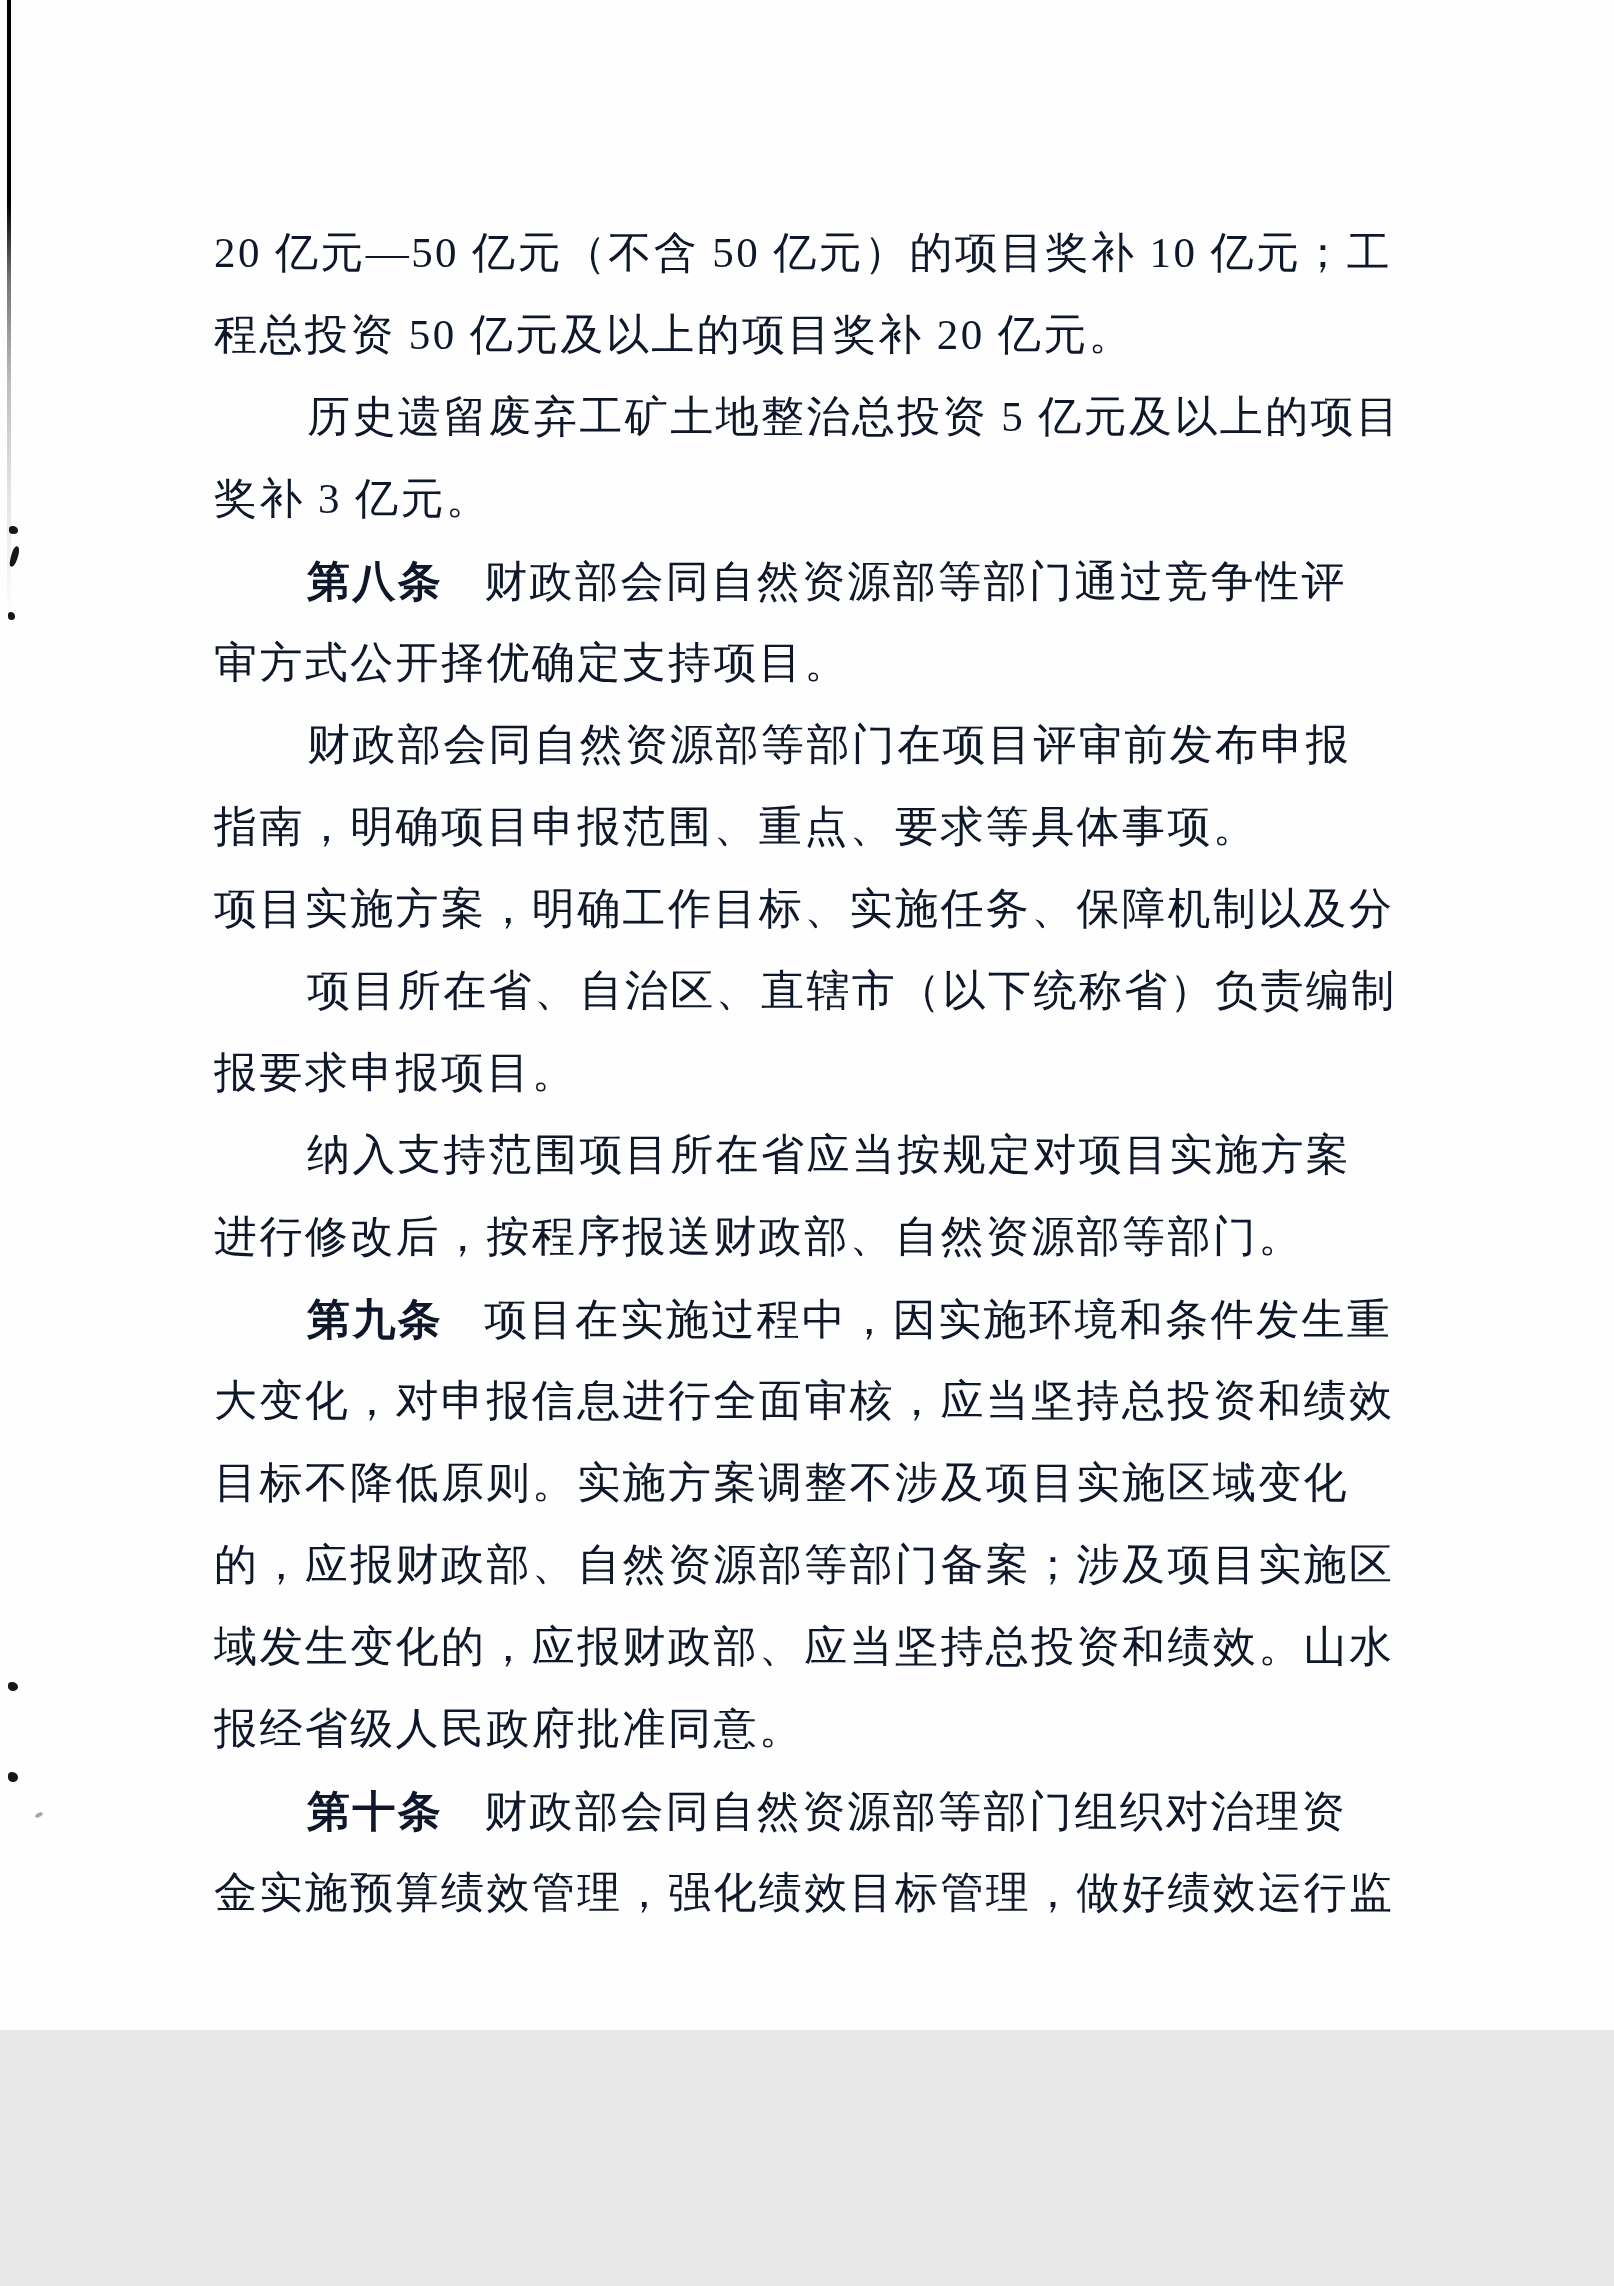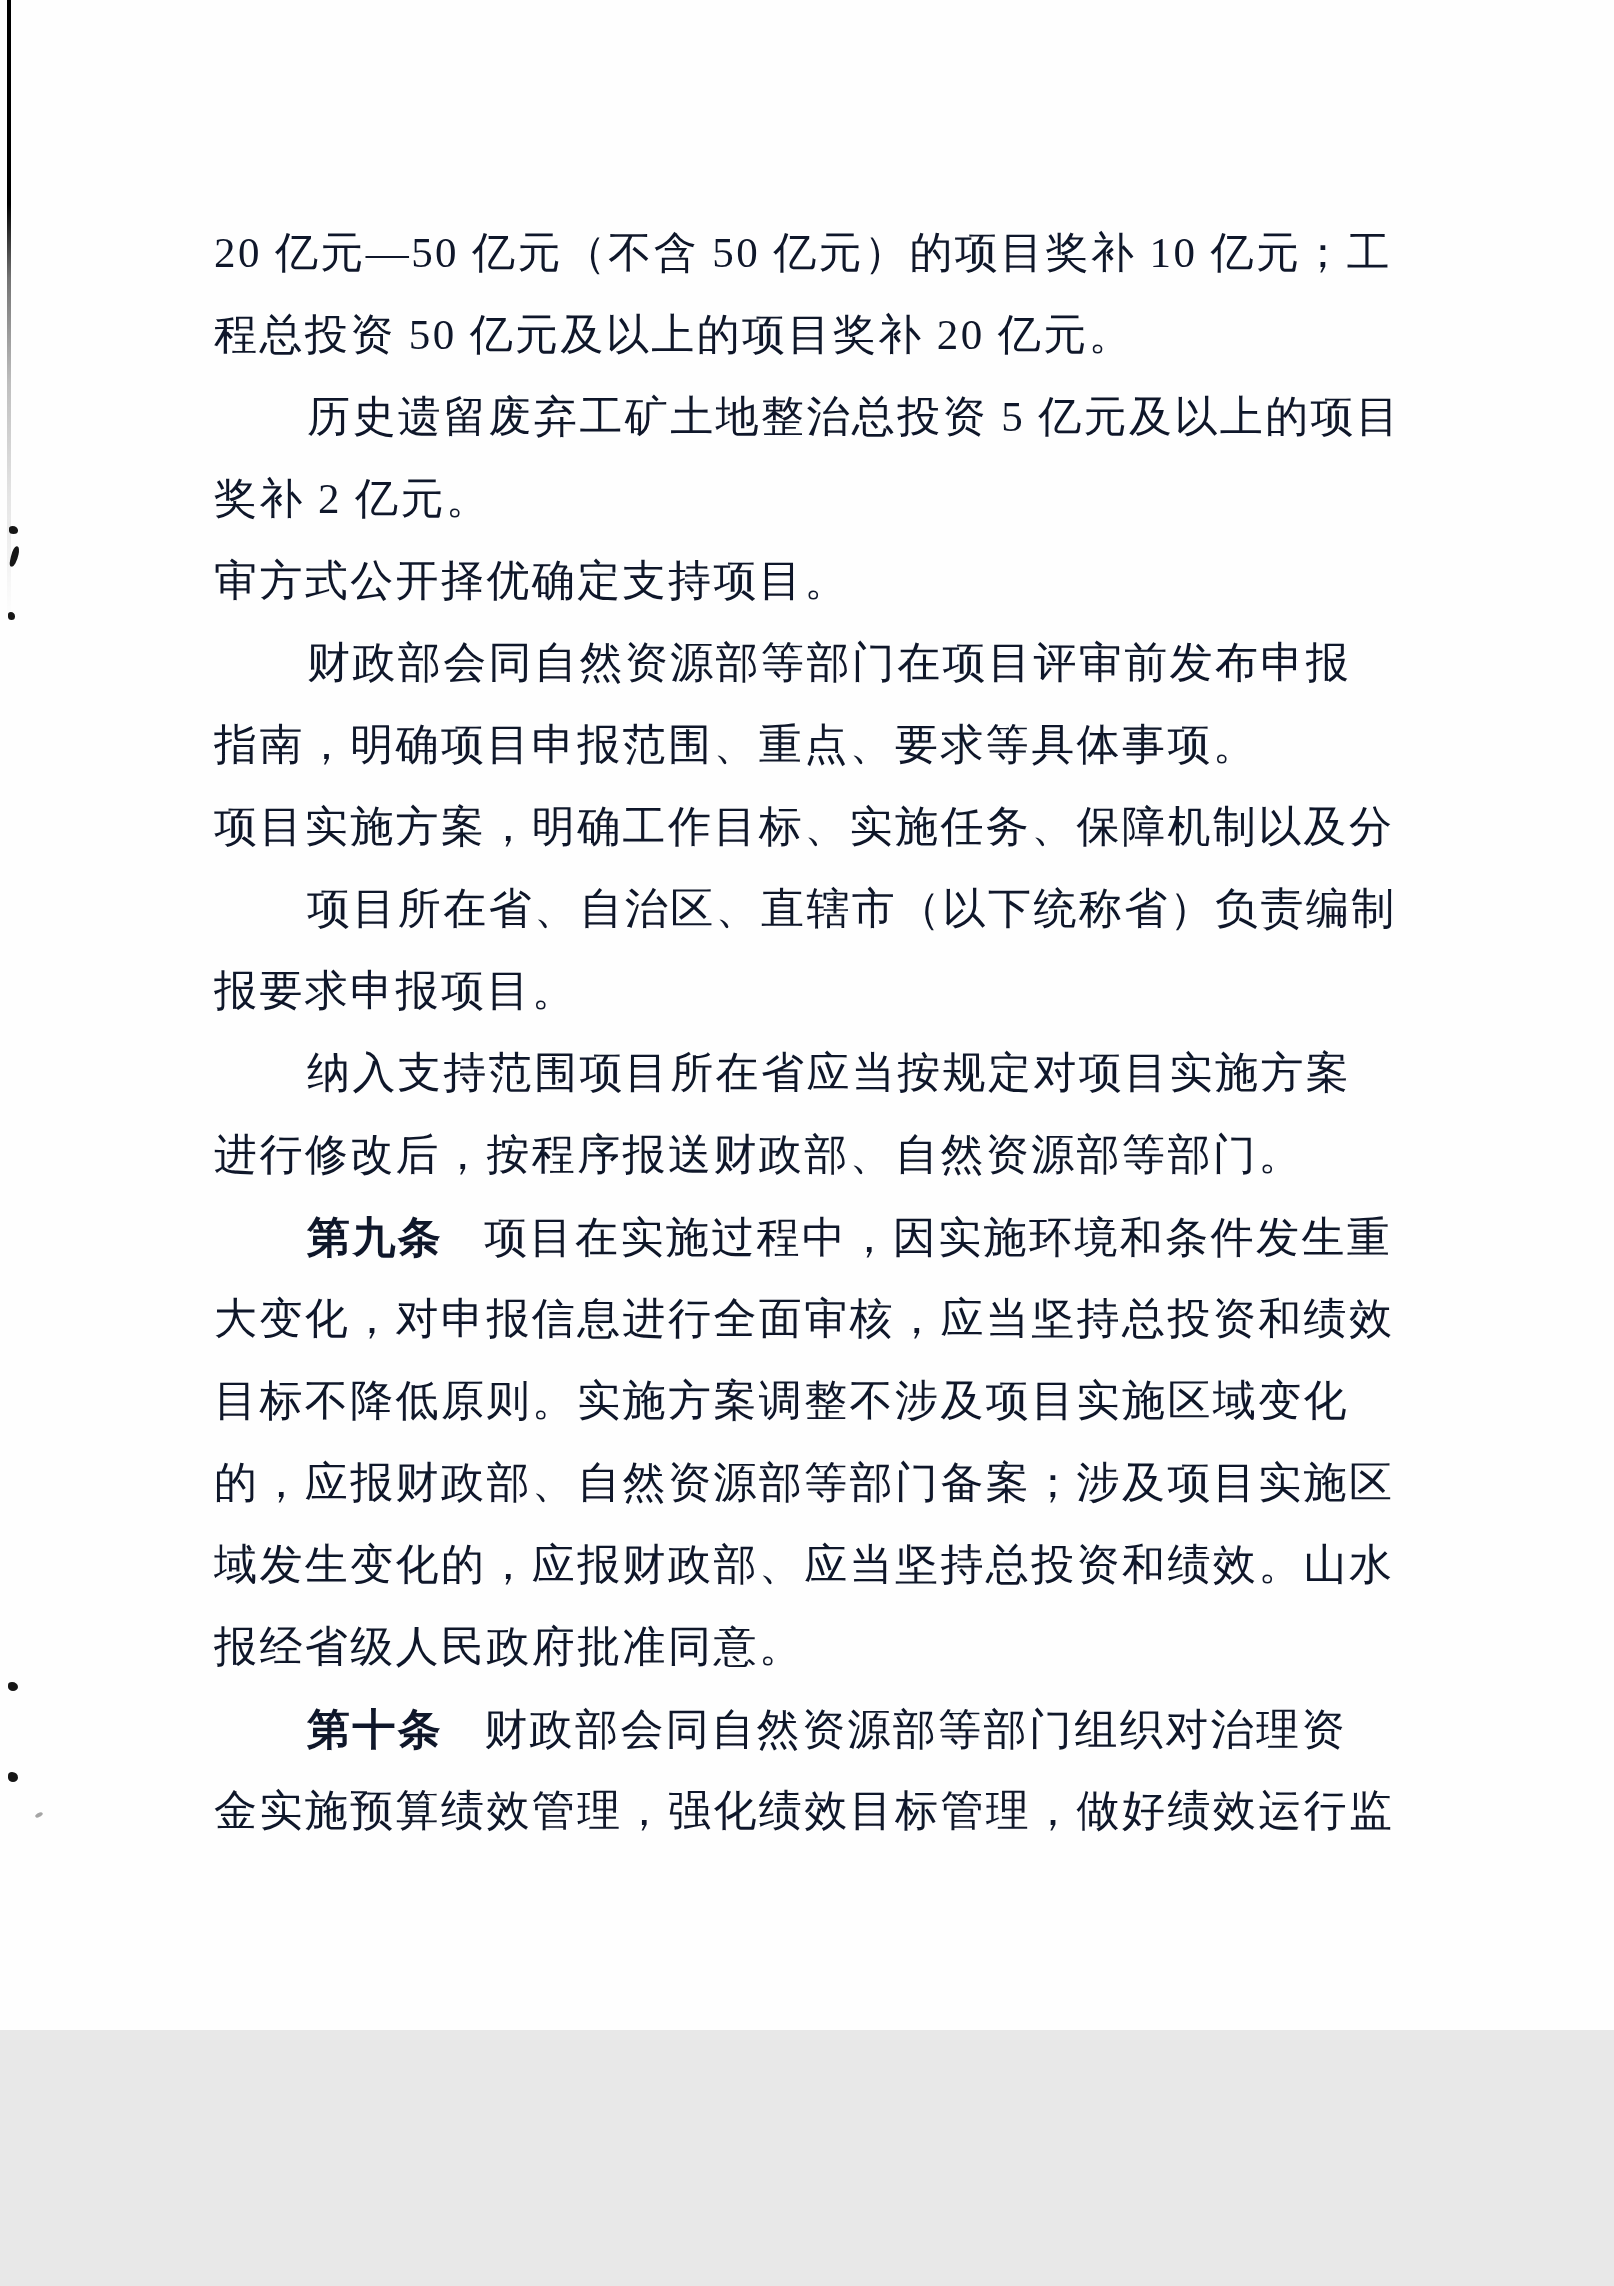--- a/index.html
+++ b/index.html
@@ -78,21 +78,22 @@
   <div class="mark m2"></div>
   <div class="mark m3"></div>
   <div class="mark m4"></div>
   <div class="mark m5"></div>
   <div class="mark m6"></div>
 
   <div class="body-block">
       <div class="text-line"><span>20 亿元—50 亿元（不含 50 亿元）的项目奖补 10 亿元；工</span></div>
       <div class="text-line"><span>程总投资 50 亿元及以上的项目奖补 20 亿元。</span></div>
       <div class="text-line indent"><span>历史遗留废弃工矿土地整治总投资 5 亿元及以上的项目</span></div>
-      <div class="text-line"><span>奖补 2 亿元。</span></div>
+      <div class="text-line"><span>奖补 3 亿元。</span></div>
+      <div class="text-line indent"><span class="term">第八条</span><span>财政部会同自然资源部等部门通过竞争性评</span></div>
       <div class="text-line"><span>审方式公开择优确定支持项目。</span></div>
       <div class="text-line indent"><span>财政部会同自然资源部等部门在项目评审前发布申报</span></div>
       <div class="text-line"><span>指南，明确项目申报范围、重点、要求等具体事项。</span></div>
       <div class="text-line"><span>项目实施方案，明确工作目标、实施任务、保障机制以及分</span></div>
       <div class="text-line indent"><span>项目所在省、自治区、直辖市（以下统称省）负责编制</span></div>
       <div class="text-line"><span>报要求申报项目。</span></div>
       <div class="text-line indent"><span>纳入支持范围项目所在省应当按规定对项目实施方案</span></div>
       <div class="text-line"><span>进行修改后，按程序报送财政部、自然资源部等部门。</span></div>
       <div class="text-line indent"><span class="term">第九条</span><span>项目在实施过程中，因实施环境和条件发生重</span></div>
       <div class="text-line"><span>大变化，对申报信息进行全面审核，应当坚持总投资和绩效</span></div>

